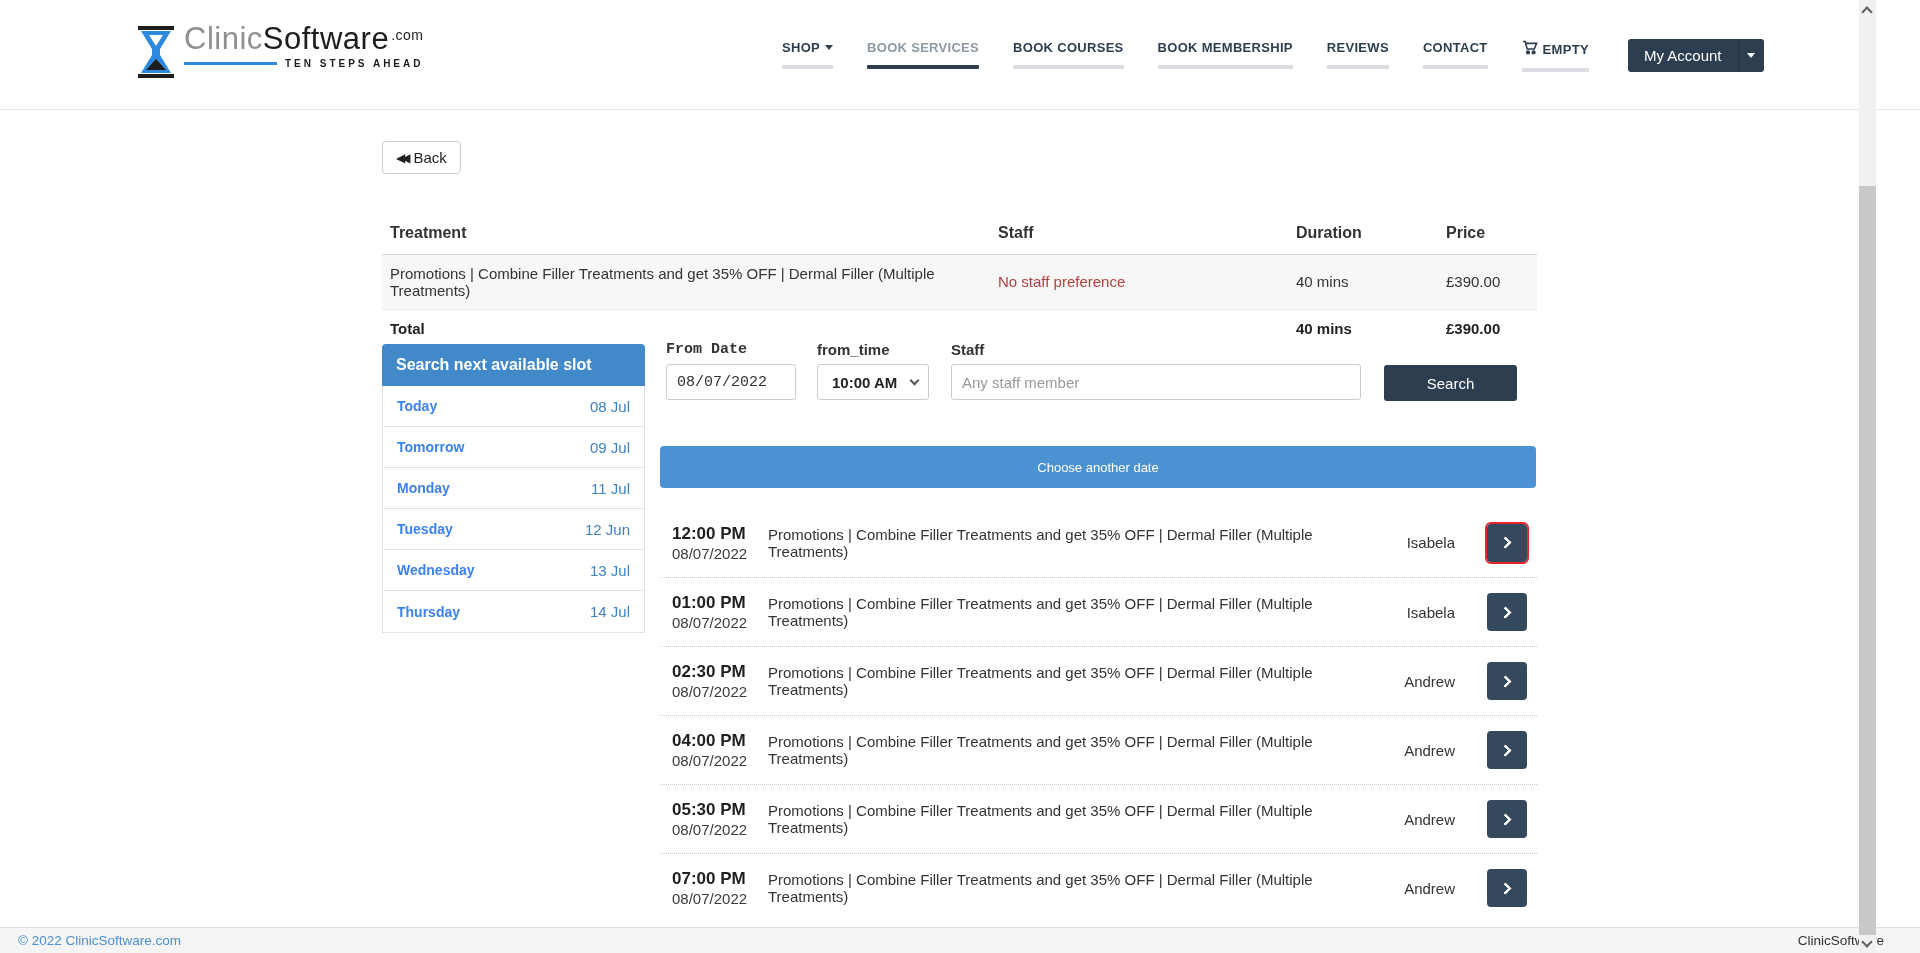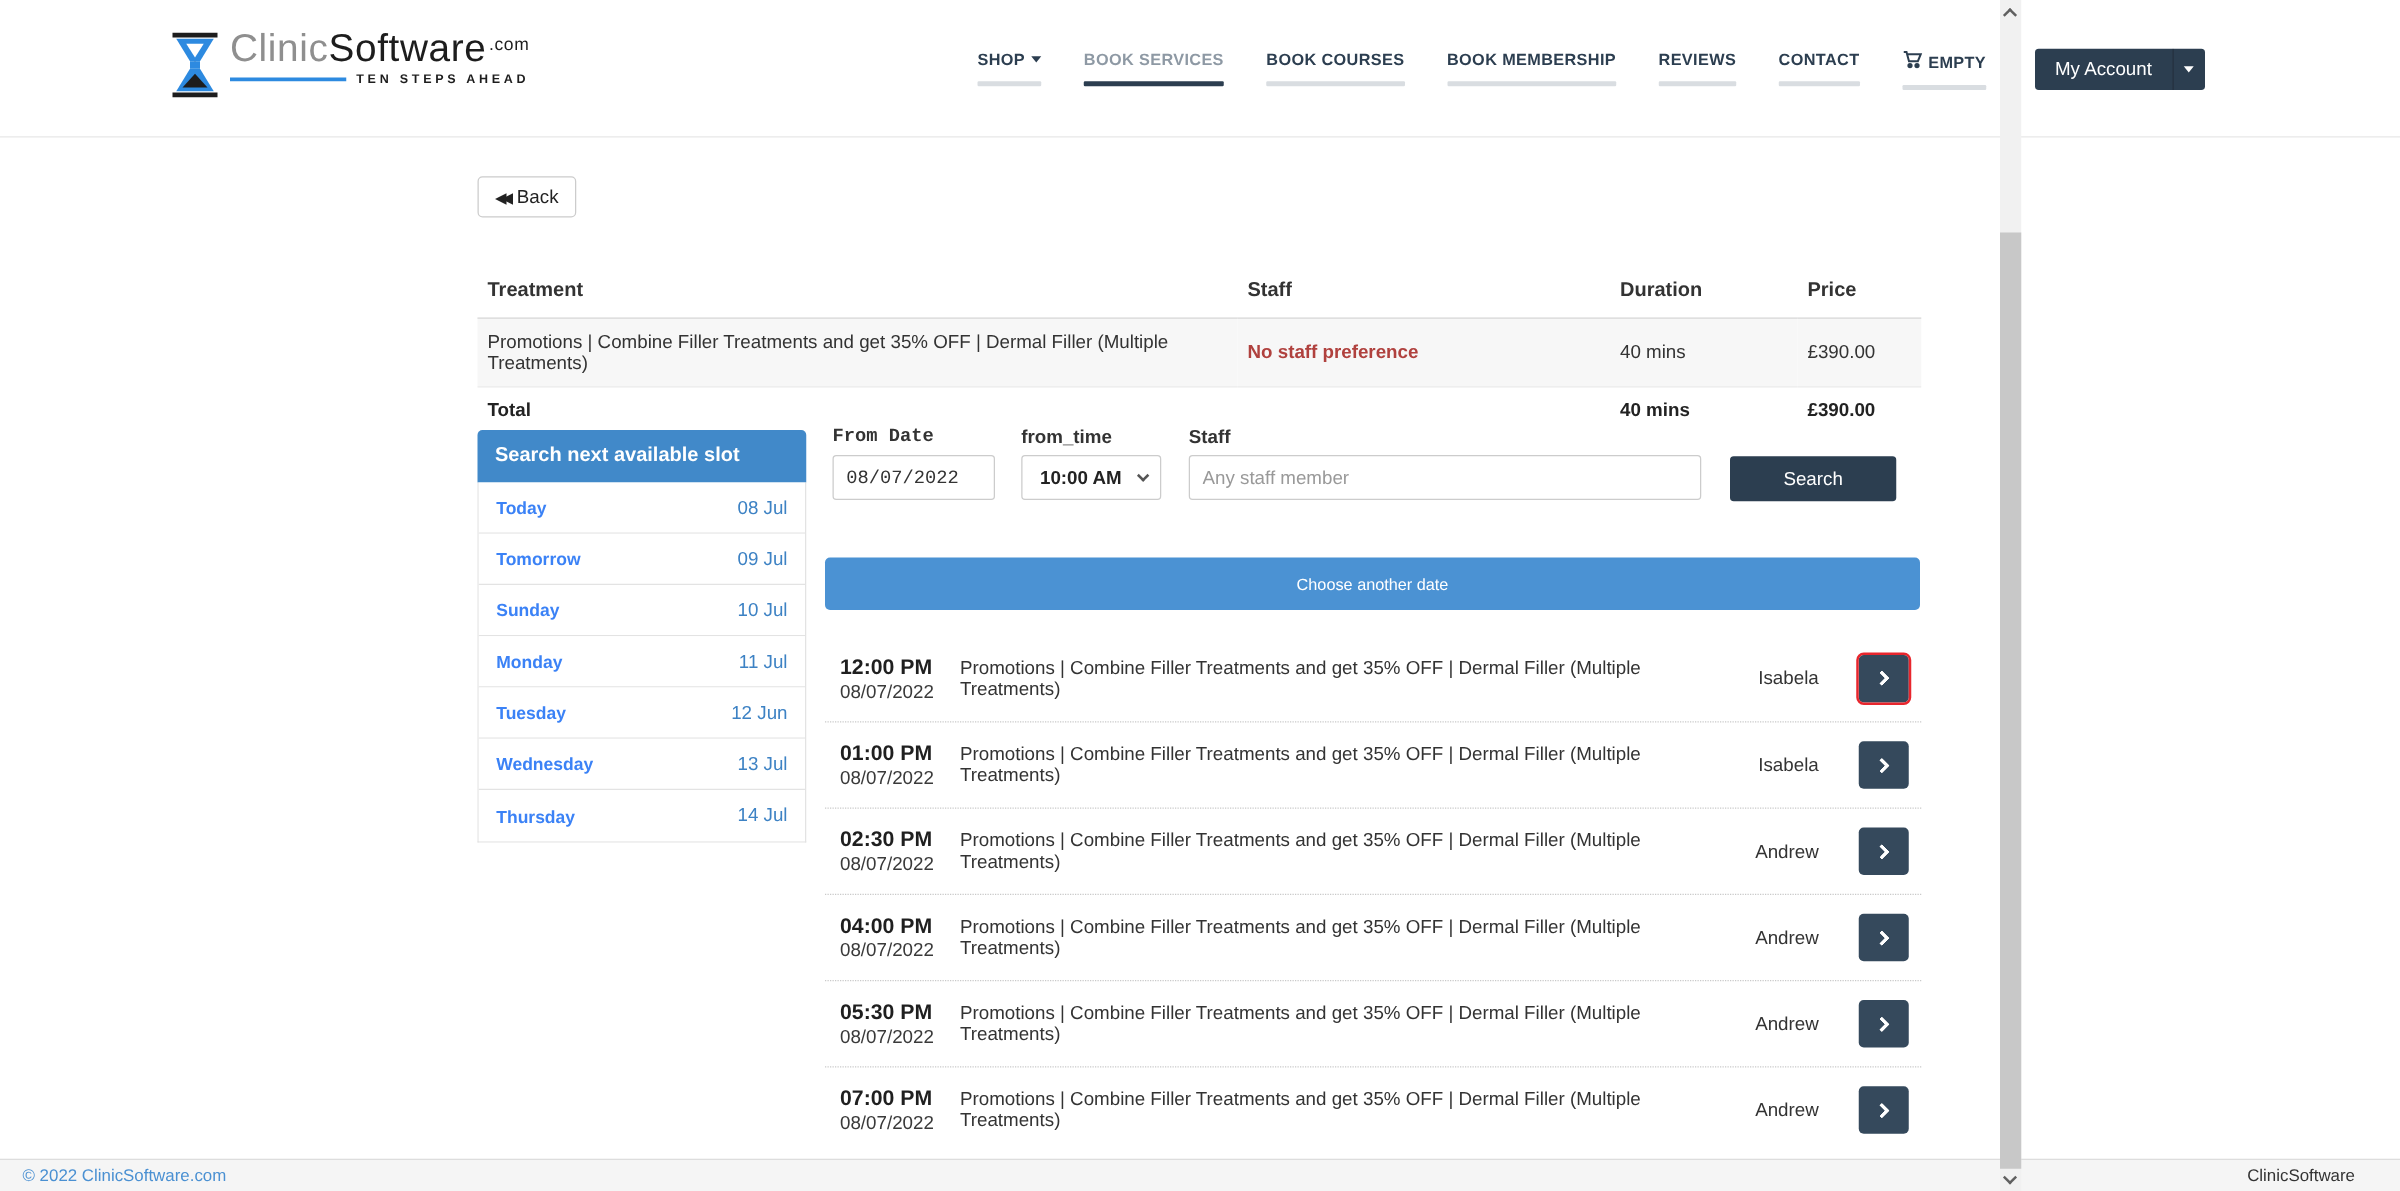--- a/index.html
+++ b/index.html
@@ -1,18 +1,18 @@
 <!DOCTYPE html>
 <html><head>
 <meta charset="utf-8">
 <style>
   * { margin:0; padding:0; box-sizing:border-box; }
   html,body { width:1920px; height:953px; overflow:hidden; background:#fff;
     font-family:"Liberation Sans","DejaVu Sans",sans-serif; color:#333; }
-  .page { position:relative; width:1617px; height:953px;padding-left:16px; }
+  .page { position:relative; width:1876px; height:953px;padding-left:16px; }
 
   
   .header { position:absolute; top:0; left:0; width:1920px; height:110px;
     background:#fff; border-bottom:1px solid #e7e7e7; }
   .logo { position:absolute; left:136px; top:22px; display:flex; align-items:flex-start; cursor:pointer; }
   .logo-icon { margin-top:4px; }
   .logo-textwrap { margin-left:8px; }
   .brand-line { font-size:31px; letter-spacing:.5px; line-height:34px; }
   .brand-clinic { color:#8f8f8f; }
   .brand-soft { color:#1d1d1d; }
@@ -43,21 +43,21 @@
     gap:5px; font-size:15px; color:#222; cursor:pointer; }
   .back-icon { font-size:12px; letter-spacing:-4px; margin-right:2px; color:#222; }
 
   
   .order-table { position:absolute; left:382px; top:212px; width:1155px; border-collapse:collapse; table-layout:fixed; }
   .order-table col.c1{width:608px} .order-table col.c2{width:298px} .order-table col.c3{width:150px} .order-table col.c4{width:99px}
   .order-table th { text-align:left; font-size:16px; font-weight:bold; color:#333; padding:10px 8px; height:42px;
     border-bottom:1px solid #d8d8d8; }
   .order-table td { font-size:15px; padding:10px 8px; }
   .row-item td { background:#f7f7f7; height:40px; border-bottom:1px solid #e9e9e9; }
-  .staff-none { color:#b0413e;font-weight:bold; }
+  .staff-none { color:#b0413e; }
   .row-total td { height:38px; font-weight:bold; color:#222; }
 
   
   .sidebar { position:absolute; left:382px; top:344px; width:263px; }
   .sidebar-head { background:#4189c9; color:#fff; font-size:16px; font-weight:bold;
     border-radius:4px 4px 0 0; height:42px; display:flex; align-items:center; padding:0 14px; }
   .sidebar-body { border:1px solid #e3e3e3; border-top:none; }
   .sidebar-row { height:41px; display:flex; align-items:center; justify-content:space-between;
     padding:0 14px; border-bottom:1px solid #e3e3e3; cursor:pointer; background:#fff; }
   .sidebar-row:last-child { border-bottom:none; }
@@ -235,24 +235,20 @@
     <div class="sidebar-body">
       <div class="sidebar-row">
         <span class="sb-day">Today</span>
         <span class="sb-date">08 Jul</span>
       </div>
       <div class="sidebar-row">
         <span class="sb-day">Tomorrow</span>
         <span class="sb-date">09 Jul</span>
       </div>
       <div class="sidebar-row">
-        <span class="sb-day">Sunday</span>
-        <span class="sb-date">10 Jul</span>
-      </div>
-      <div class="sidebar-row">
         <span class="sb-day">Monday</span>
         <span class="sb-date">11 Jul</span>
       </div>
       <div class="sidebar-row">
         <span class="sb-day">Tuesday</span>
         <span class="sb-date">12 Jun</span>
       </div>
       <div class="sidebar-row">
         <span class="sb-day">Wednesday</span>
         <span class="sb-date">13 Jul</span>

